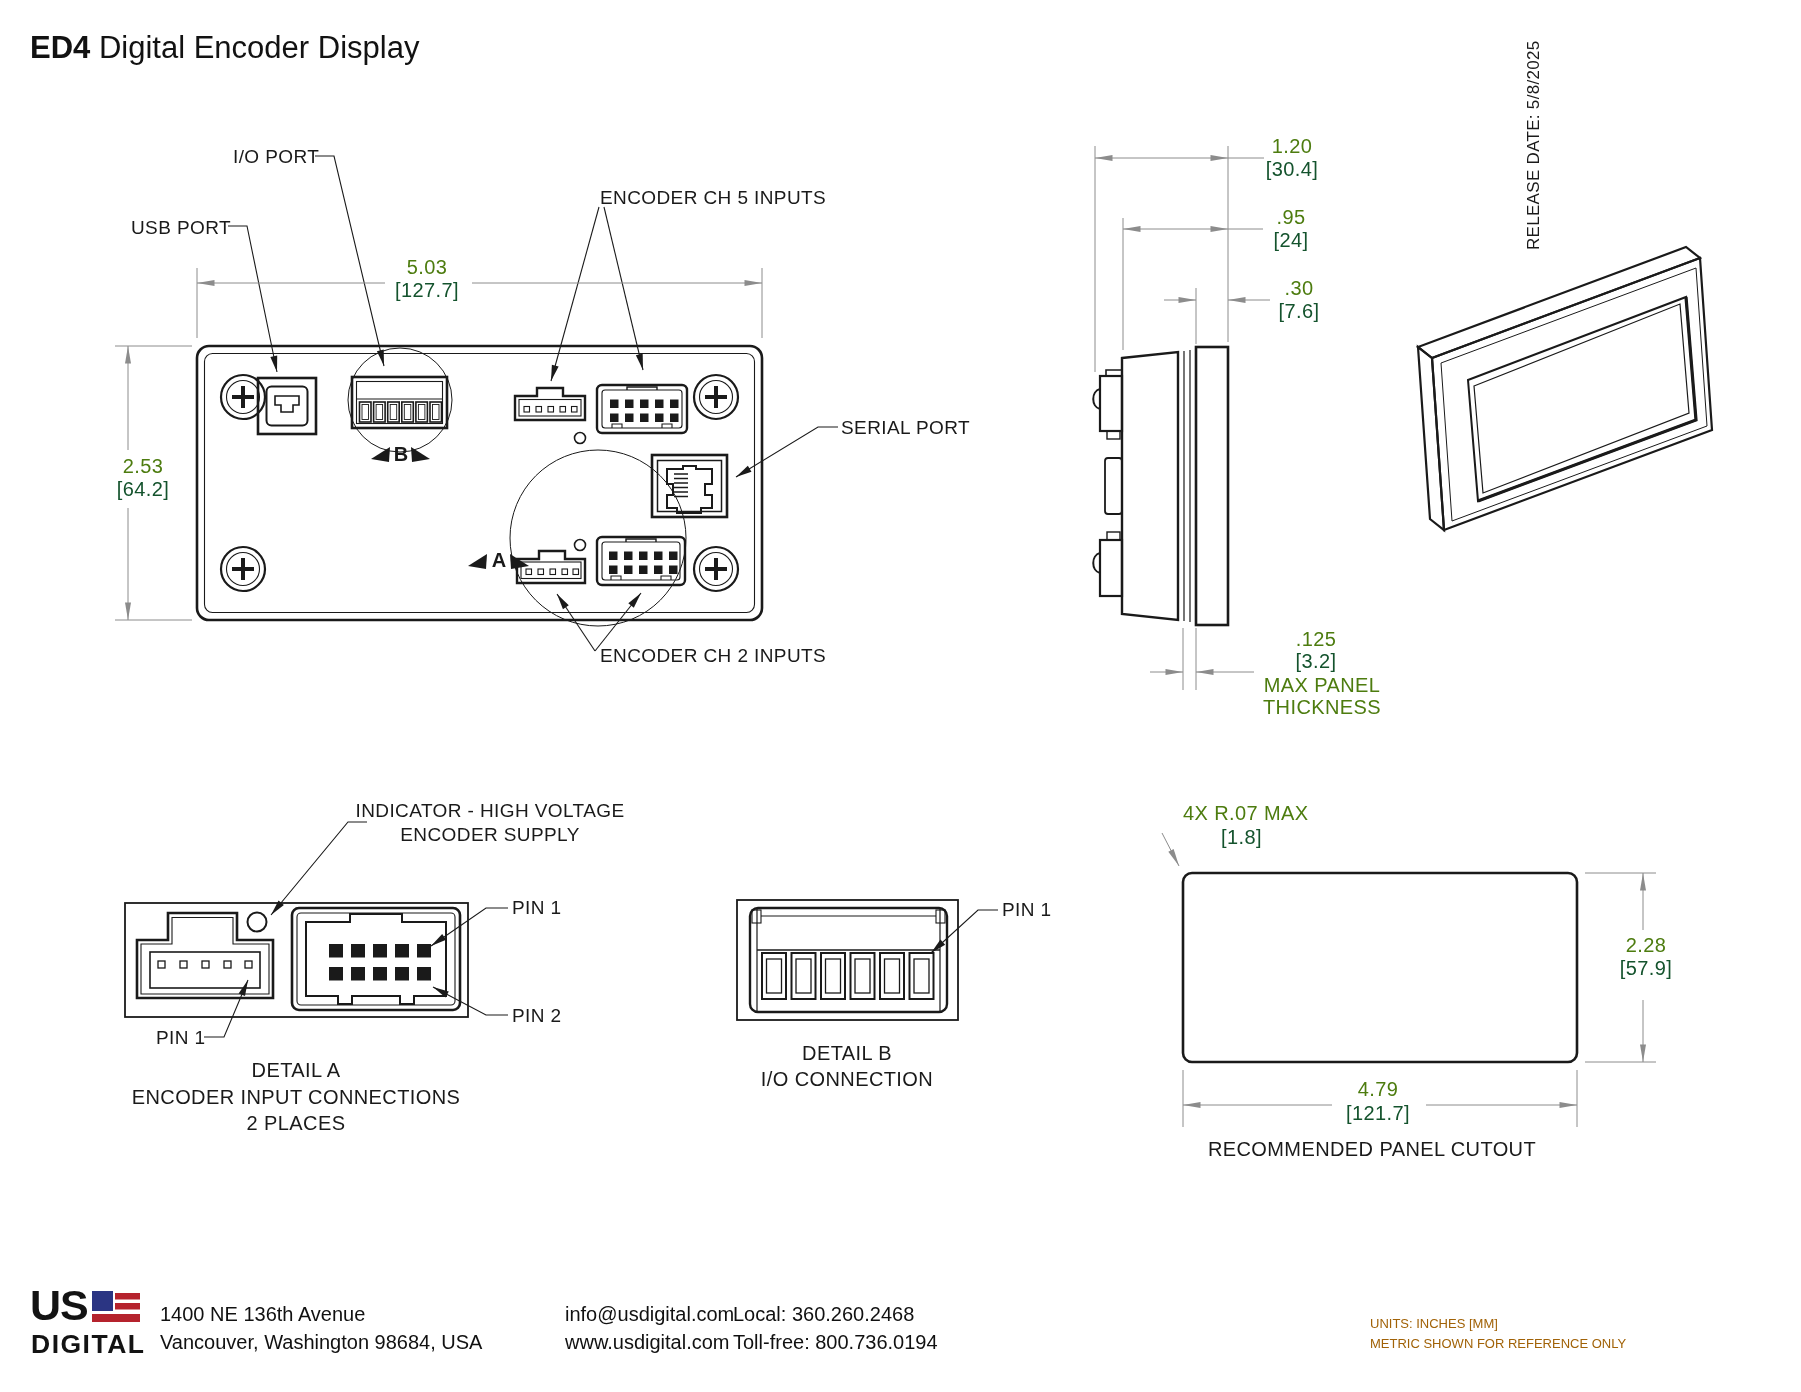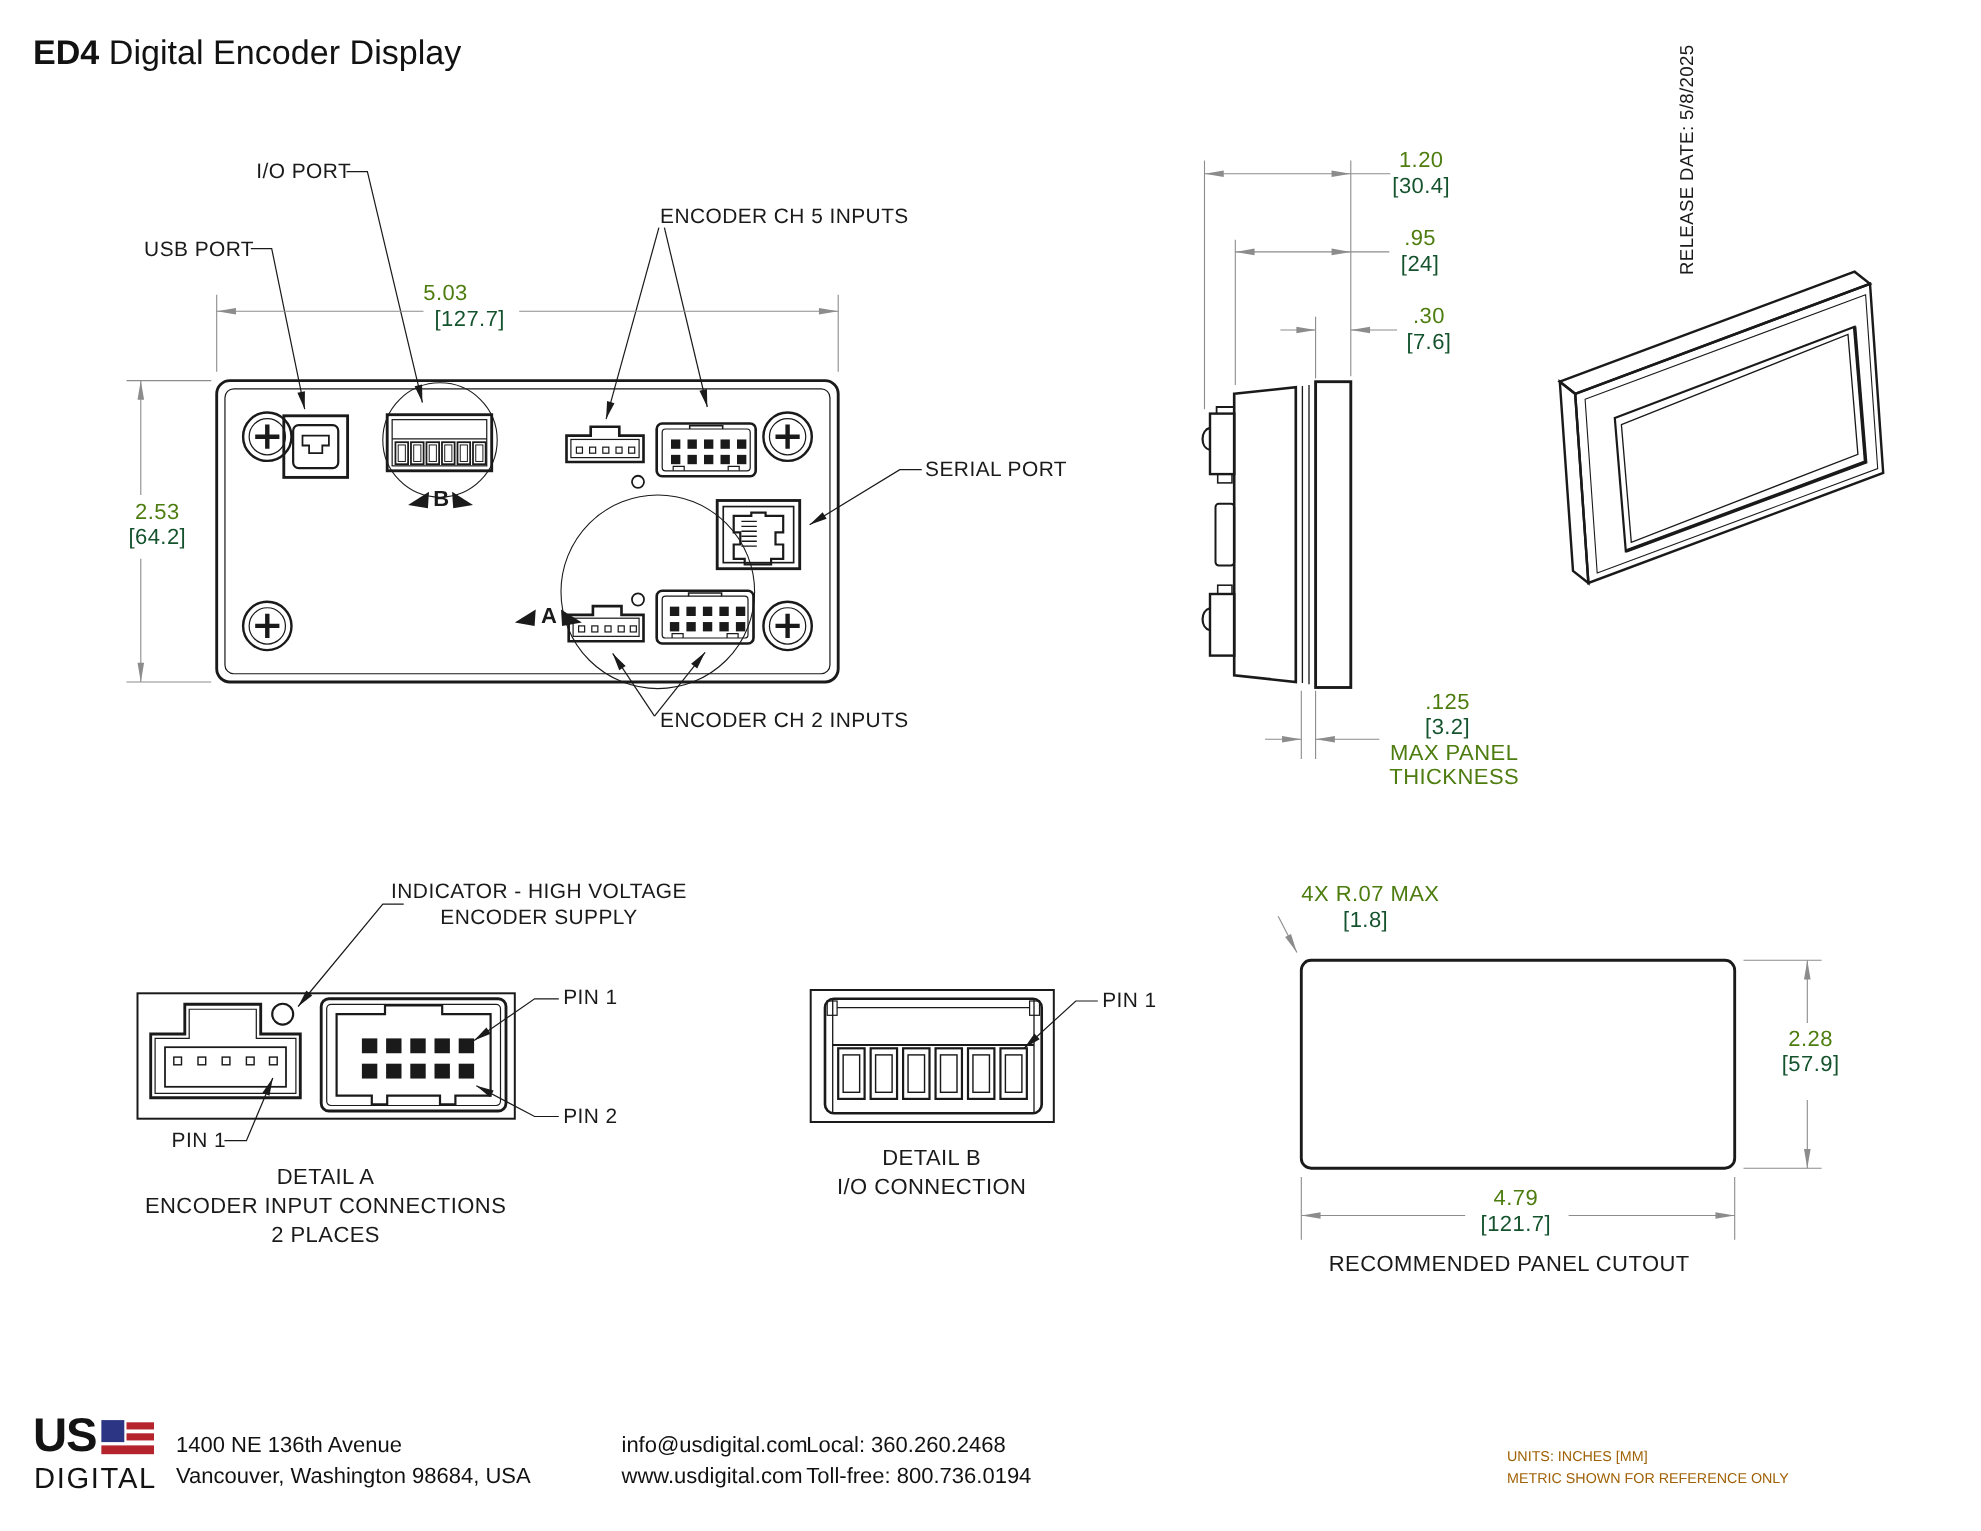--- a/index.html
+++ b/index.html
@@ -12,21 +12,21 @@
   .dim{font-size:20px;color:#4d7c0f;letter-spacing:.4px}
   .dimb{font-size:20px;color:#14532d;letter-spacing:.4px}
   .ctr{transform:translateX(-50%)}
   .marker{font-size:20px;font-weight:bold;color:#1a1a1a}
   #title{left:30px;top:30px;font-size:31px;color:#121212}
   #release{left:1524px;top:250px;transform:rotate(-90deg);transform-origin:0 0;
            font-size:17px;color:#1a1a1a;letter-spacing:.3px}
   .foot{font-size:20px;color:#111}
   .foot-s{font-size:13px;color:#a16207}
   #logo-us{left:30px;top:1281px;font-size:43px;font-weight:bold;color:#131313;letter-spacing:-1px}
-  #logo-digital{left:31px;top:1329px;font-size:26.5px;font-weight:normal;color:#131313;letter-spacing:1.5px}
+  #logo-digital{left:31px;top:1329px;font-size:26.5px;font-weight:bold;color:#131313;letter-spacing:1.5px}
 </style>
 </head>
 <body>
 
 <svg class="art" width="1801" height="1392" viewBox="0 0 1801 1392">
   <defs>
     <marker id="ab" markerUnits="userSpaceOnUse" markerWidth="18" markerHeight="9" refX="17" refY="4.5" orient="auto-start-reverse">
       <path d="M1,1 L17,4.5 L1,8 Z" fill="#1a1a1a"></path>
     </marker>
     <marker id="ag" markerUnits="userSpaceOnUse" markerWidth="19" markerHeight="8" refX="18" refY="4" orient="auto-start-reverse">
@@ -290,21 +290,21 @@
 <div id="release" class="abs">RELEASE DATE: 5/8/2025</div>
 
 <div class="abs lbl" style="left:233px;top:146px">I/O PORT</div>
 <div class="abs lbl" style="left:131px;top:217px">USB PORT</div>
 <div class="abs lbl" style="left:600px;top:187px">ENCODER CH 5 INPUTS</div>
 <div class="abs lbl" style="left:841px;top:417px">SERIAL PORT</div>
 <div class="abs lbl" style="left:600px;top:645px">ENCODER CH 2 INPUTS</div>
 <div class="abs marker ctr" style="left:401px;top:443px">B</div>
 <div class="abs marker ctr" style="left:499px;top:549px">A</div>
 
-<div class="abs dim ctr" style="left:405px;top:256px">5.03</div>
+<div class="abs dim ctr" style="left:427px;top:256px">5.03</div>
 <div class="abs dimb ctr" style="left:427px;top:279px">[127.7]</div>
 <div class="abs dim ctr" style="left:143px;top:455px">2.53</div>
 <div class="abs dimb ctr" style="left:143px;top:478px">[64.2]</div>
 
 <div class="abs dim ctr" style="left:1292px;top:135px">1.20</div>
 <div class="abs dimb ctr" style="left:1292px;top:158px">[30.4]</div>
 <div class="abs dim ctr" style="left:1291px;top:206px">.95</div>
 <div class="abs dimb ctr" style="left:1291px;top:229px">[24]</div>
 <div class="abs dim ctr" style="left:1299px;top:277px">.30</div>
 <div class="abs dimb ctr" style="left:1299px;top:300px">[7.6]</div>

